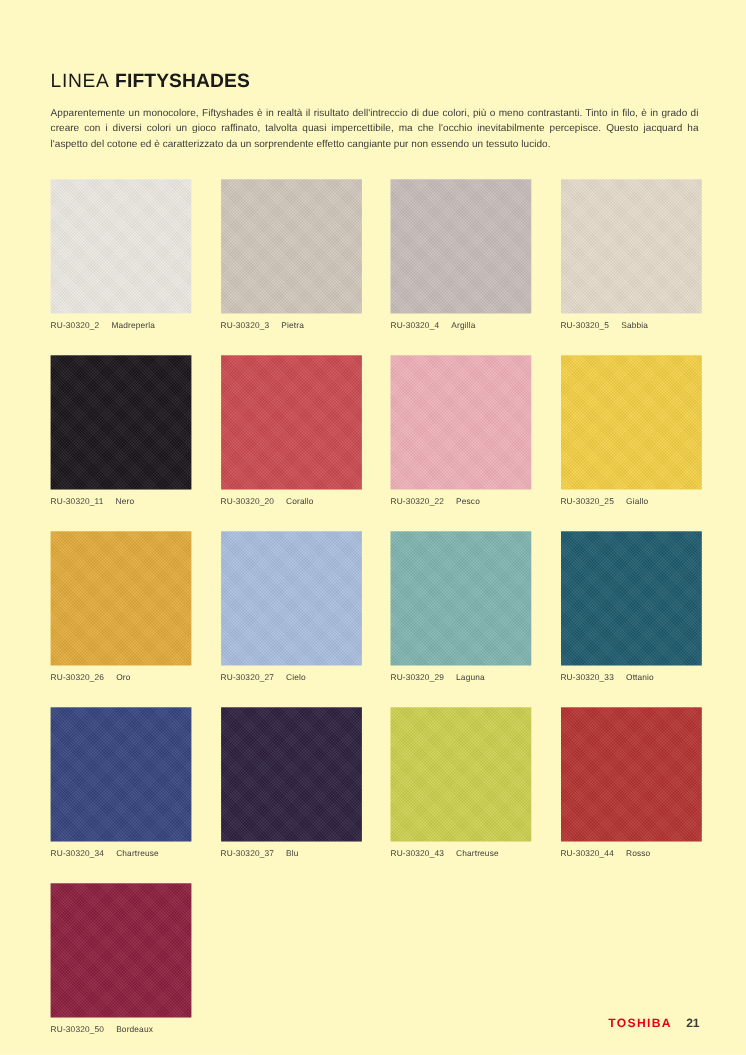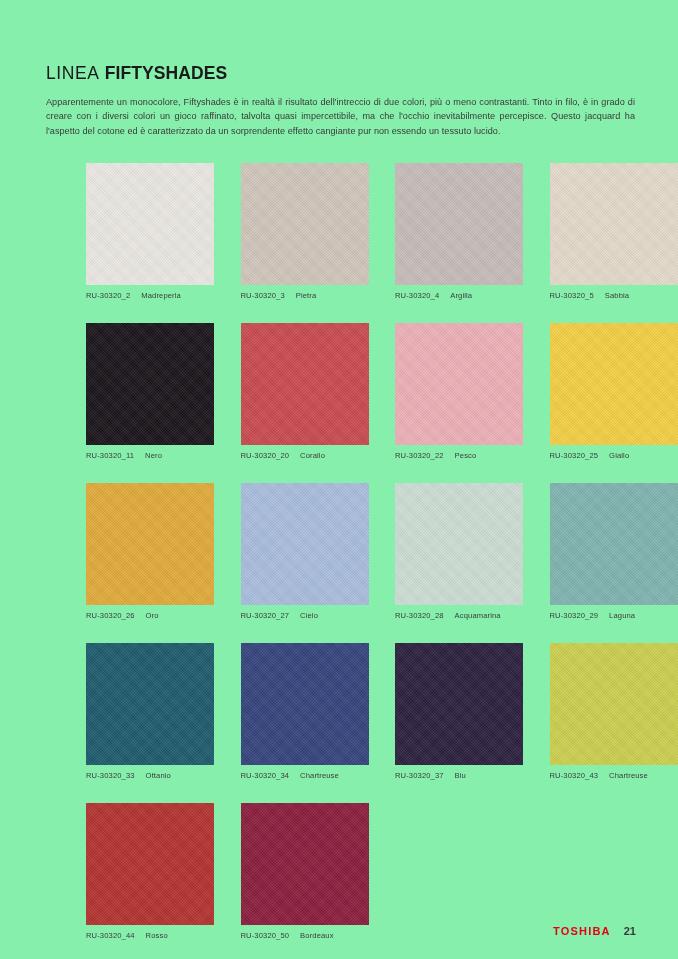--- a/index.html
+++ b/index.html
@@ -15,21 +15,21 @@
     overflow: hidden;
     -webkit-font-smoothing: antialiased;
   }
 
   .page {
     position: absolute;
     left: 0;
     top: 0;
     width: 678px;
     height: 959px;
-    background: #86efac;
+    background: #fef9c3;
   }
 
   
   .header-block {
     position: absolute;
     left: 46px;
     top: 64px;
     width: 590px;
   }
   .page-title {
@@ -64,21 +64,20 @@
     left: 46px;
     top: 163px;
     width: 592px;
     display: grid;
     grid-template-columns: repeat(4, 128px);
     grid-column-gap: 26.5px;
     grid-row-gap: 23px;
   }
   .swatch-cell {
     width: 132px;
-    margin-left: 40px;
   }
   .swatch-chip {
     width: 128px;
     height: 122px;
     position: relative;
     overflow: hidden;
   }
   
   .swatch-chip::before {
     content: "";
@@ -173,24 +172,20 @@
       </div>
       <div class="swatch-cell">
         <div class="swatch-chip" style="background-color: rgb(224, 169, 58);"></div>
         <div class="swatch-caption"><span class="swatch-code">RU-30320_26</span><span class="swatch-name">Oro</span></div>
       </div>
       <div class="swatch-cell">
         <div class="swatch-chip" style="background-color: rgb(168, 188, 221);"></div>
         <div class="swatch-caption"><span class="swatch-code">RU-30320_27</span><span class="swatch-name">Cielo</span></div>
       </div>
       <div class="swatch-cell">
-        <div class="swatch-chip" style="background-color: rgb(204, 221, 210);"></div>
-        <div class="swatch-caption"><span class="swatch-code">RU-30320_28</span><span class="swatch-name">Acquamarina</span></div>
-      </div>
-      <div class="swatch-cell">
         <div class="swatch-chip" style="background-color: rgb(127, 179, 174);"></div>
         <div class="swatch-caption"><span class="swatch-code">RU-30320_29</span><span class="swatch-name">Laguna</span></div>
       </div>
       <div class="swatch-cell">
         <div class="swatch-chip" style="background-color: rgb(29, 90, 108);"></div>
         <div class="swatch-caption"><span class="swatch-code">RU-30320_33</span><span class="swatch-name">Ottanio</span></div>
       </div>
       <div class="swatch-cell">
         <div class="swatch-chip" style="background-color: rgb(52, 67, 124);"></div>
         <div class="swatch-caption"><span class="swatch-code">RU-30320_34</span><span class="swatch-name">Chartreuse</span></div>

